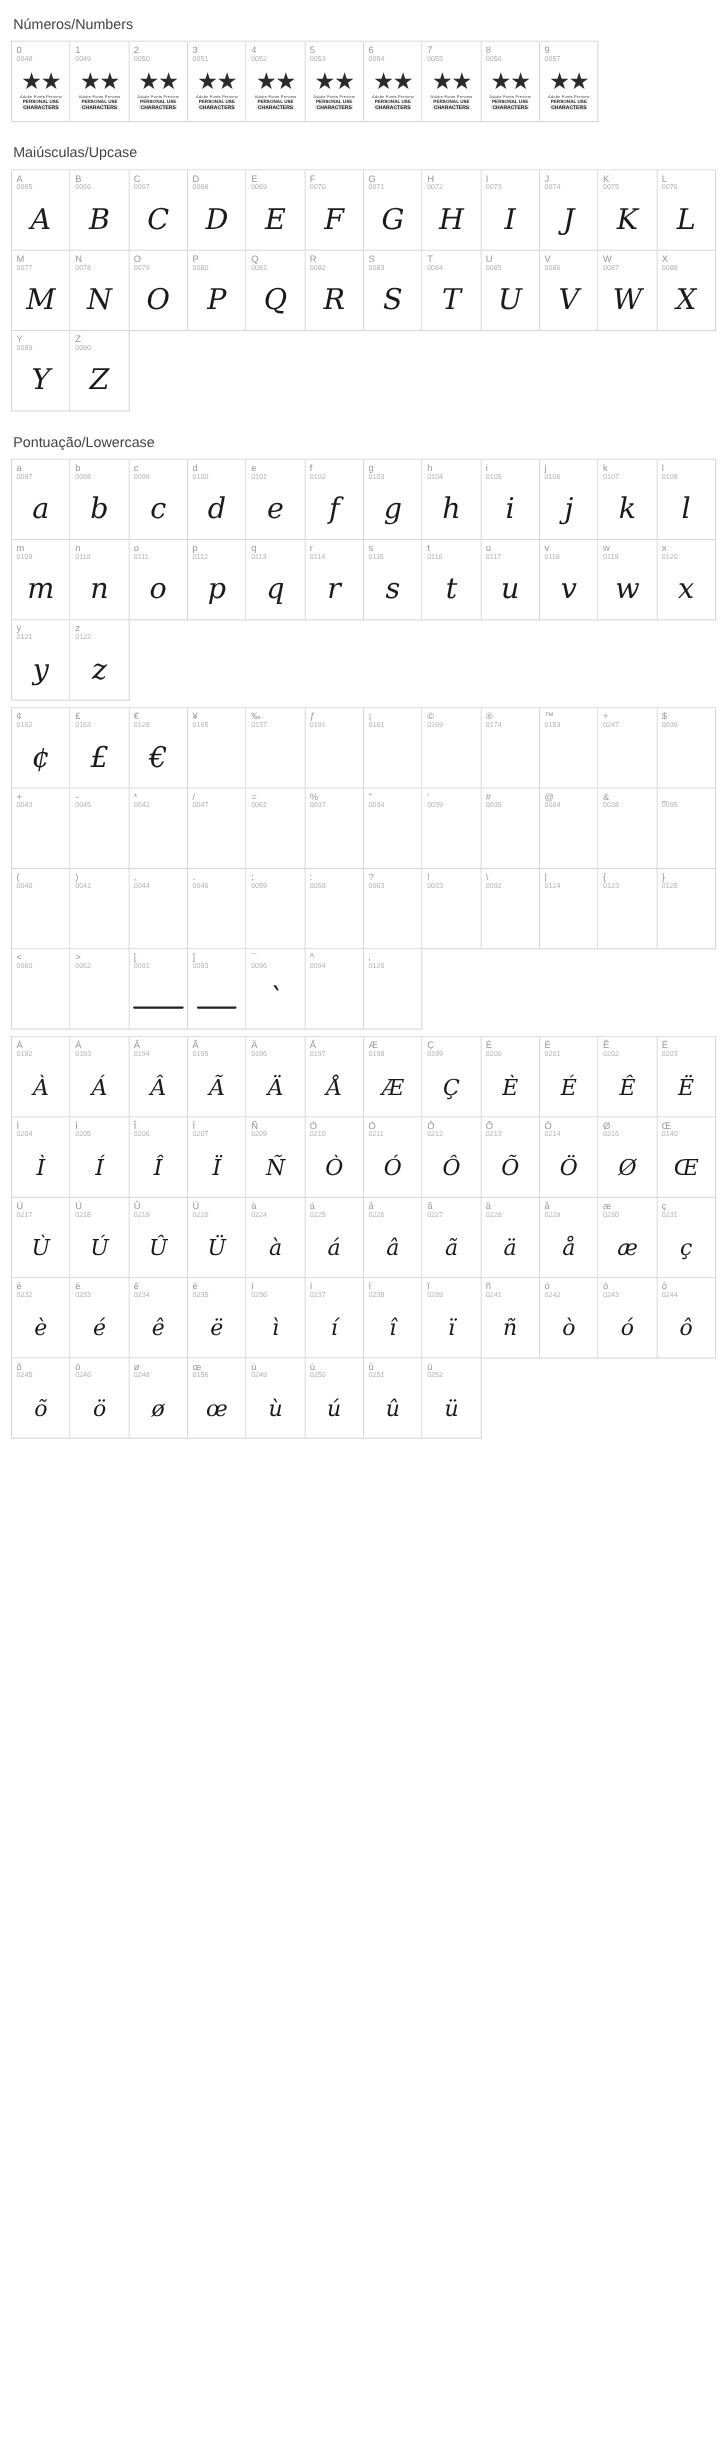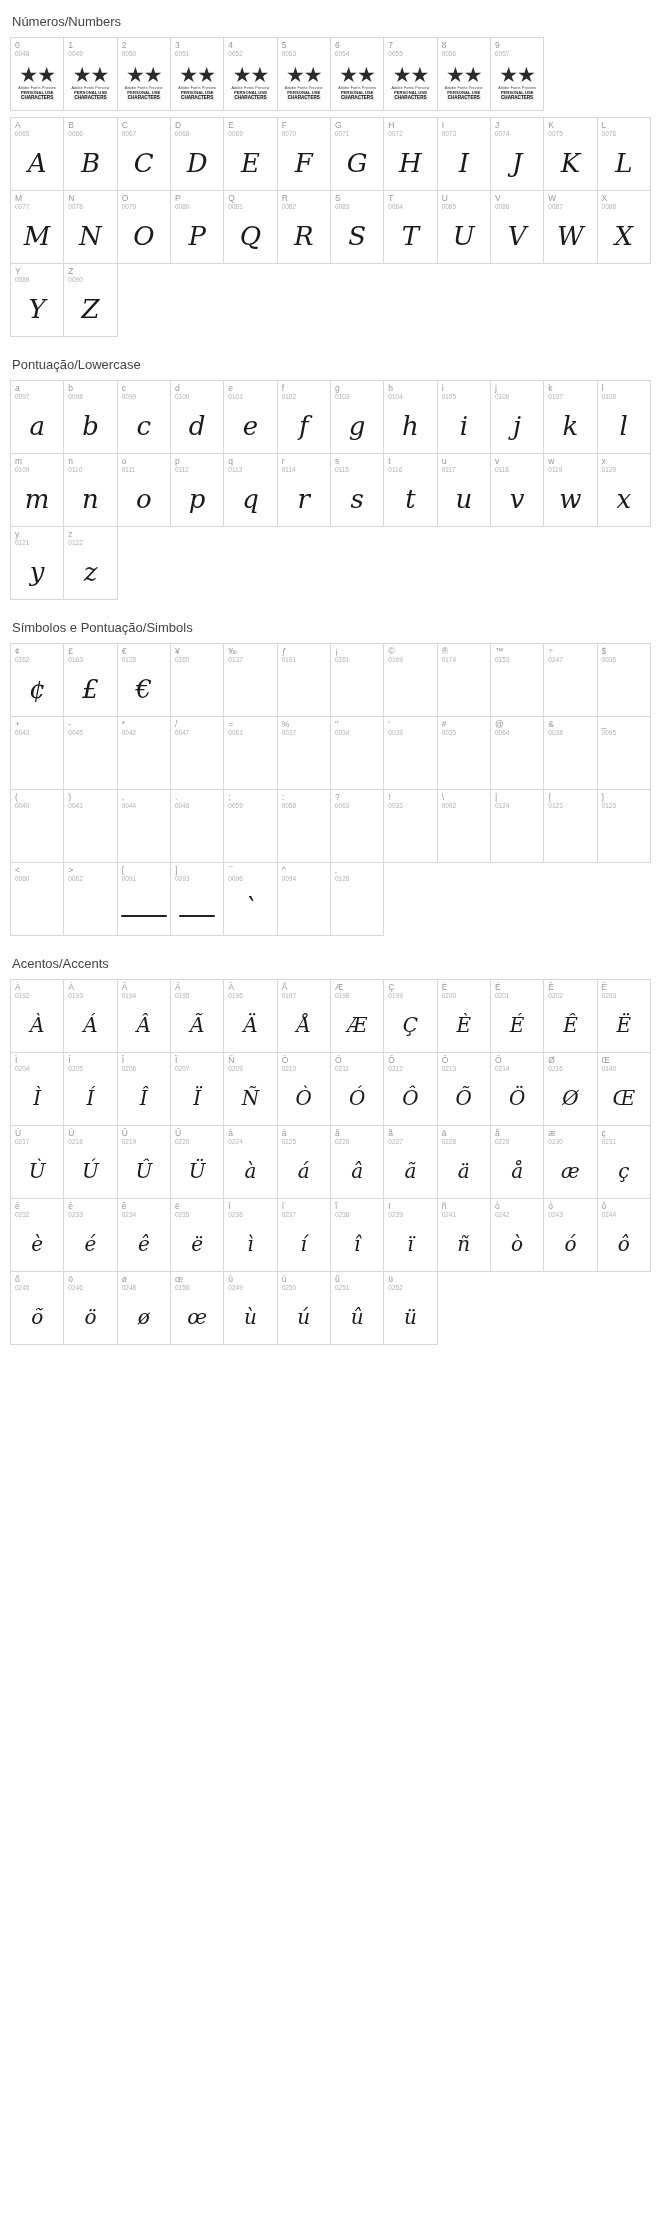--- a/index.html
+++ b/index.html
@@ -217,20 +217,21 @@
           <span class="code">0057</span>
           <div class="wm">
             <div class="star">★★</div>
             <div class="wm-l1">Adobe Fonts Preview</div>
             <div class="wm-l2">PERSONAL USE</div>
             <div class="wm-l3">CHARACTERS</div>
           </div>
         </div>
       </div>
     </div>
+    <div class="section-title">Maiúsculas/Upcase</div>
     <div class="sec">
       <div class="grid">
         <div class="cell">
           <span class="ch">A</span>
           <span class="code">0065</span>
           <div class="glyph">A</div>
         </div>
         <div class="cell">
           <span class="ch">B</span>
           <span class="code">0066</span>
@@ -486,21 +487,20 @@
           <span class="code">0121</span>
           <div class="glyph">y</div>
         </div>
         <div class="cell">
           <span class="ch">z</span>
           <span class="code">0122</span>
           <div class="glyph">z</div>
         </div>
       </div>
     </div>
-    <div class="section-title">Símbolos e Pontuação/Simbols</div>
     <div class="sec">
       <div class="grid">
         <div class="cell">
           <span class="ch">¢</span>
           <span class="code">0162</span>
           <div class="glyph">¢</div>
         </div>
         <div class="cell">
           <span class="ch">£</span>
           <span class="code">0163</span>
@@ -710,21 +710,20 @@
           <span class="code">0094</span>
           <div class="glyph"></div>
         </div>
         <div class="cell">
           <span class="ch">‚</span>
           <span class="code">0126</span>
           <div class="glyph"></div>
         </div>
       </div>
     </div>
-    <div class="section-title">Acentos/Accents</div>
     <div class="sec">
       <div class="grid">
         <div class="cell">
           <span class="ch">À</span>
           <span class="code">0192</span>
           <div class="glyph small">À</div>
         </div>
         <div class="cell">
           <span class="ch">Á</span>
           <span class="code">0193</span>

